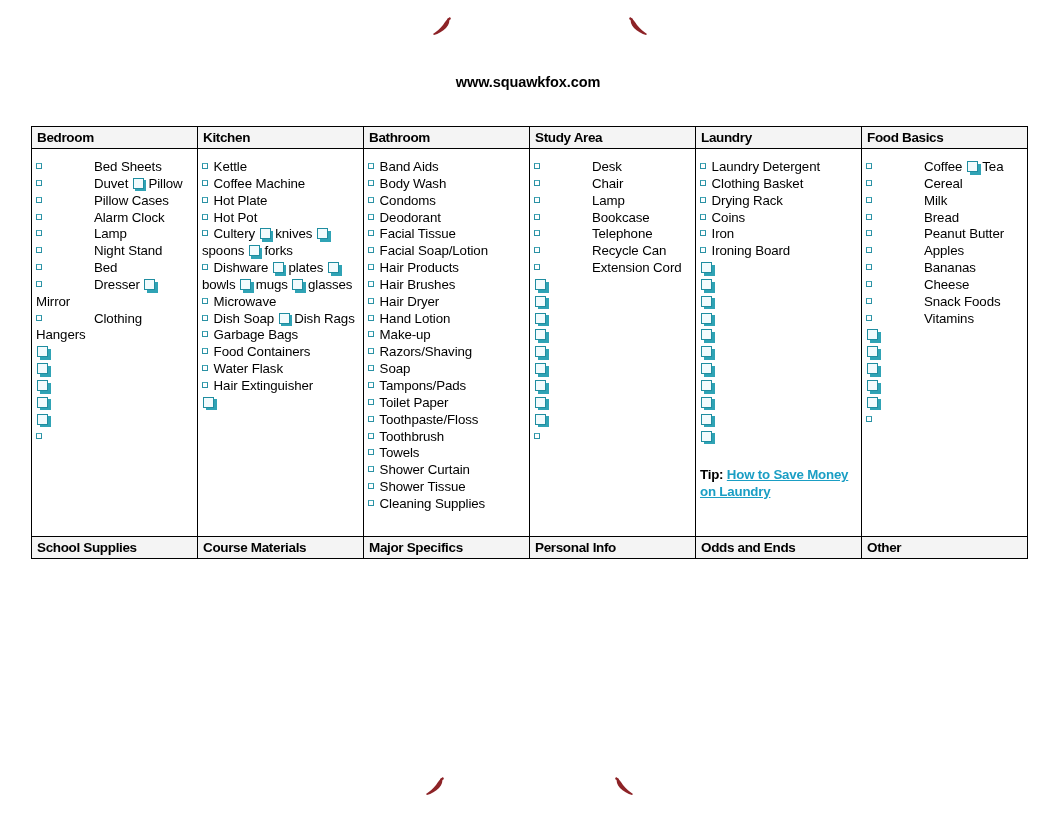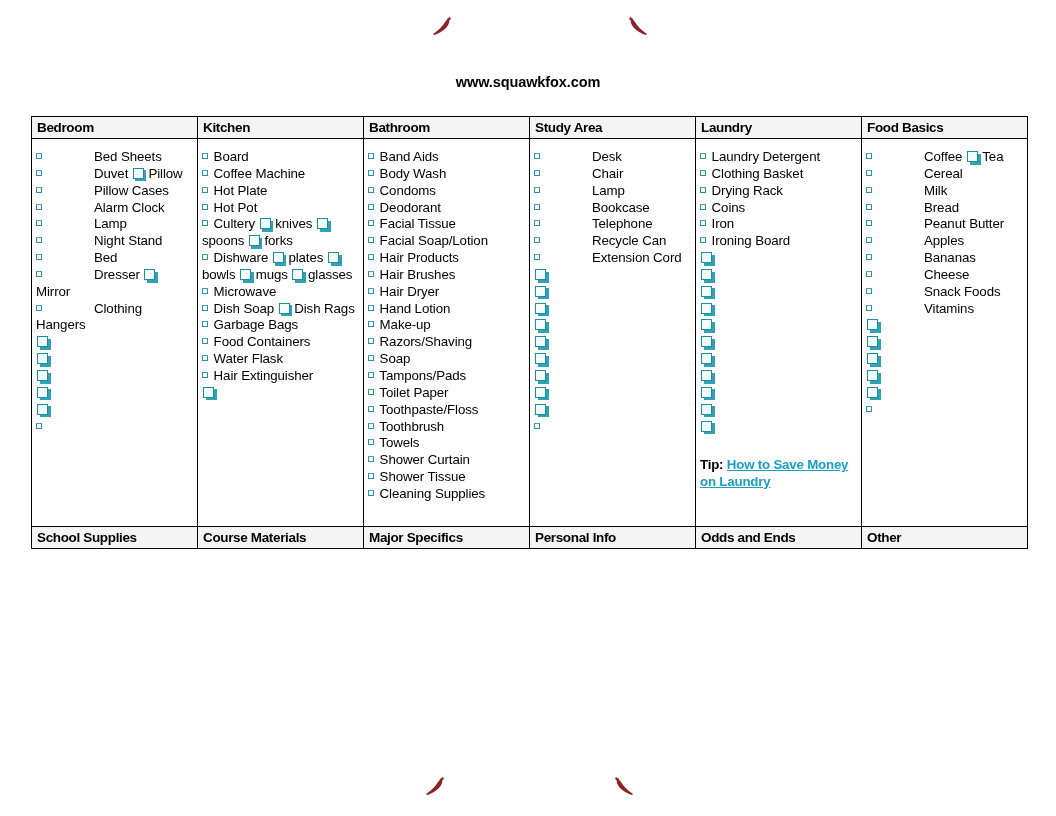--- a/index.html
+++ b/index.html
@@ -48,21 +48,21 @@
     font-weight: bold;
     color: #000000;
     letter-spacing: -0.4px;
     white-space: nowrap;
   }
 
   
   .checklist-table {
     position: absolute;
     left: 31px;
-    top: 116px;
+    top: 126px;
     width: 996px;
     border-collapse: collapse;
     table-layout: fixed;
     padding-left: 16px;
   }
   .checklist-table td {
     border: 1.5px solid #000000;
     vertical-align: top;
     padding: 0;
   }
@@ -206,21 +206,21 @@
               <div class="row"><span class="cbx-wrap"><span class="cbx"></span></span></div>
               <div class="row"><span class="cbx-wrap"><span class="cbx"></span></span></div>
               <div class="row"><span class="cbx-wrap"><span class="cbx"></span></span></div>
               <div class="row"><span class="cbx-wrap"><span class="cbx"></span></span></div>
               <div class="row"><span class="cbx-wrap"><span class="cbx"></span></span></div>
               <div class="row"><span class="bul"></span></div>
             </div>
           </td>
           <td class="body-cell">
             <div class="item-list">
-              <div class="row"><span class="bul"></span> <span>Board</span></div>
+              <div class="row"><span class="bul"></span> <span>Kettle</span></div>
               <div class="row"><span class="bul"></span> <span>Coffee Machine</span></div>
               <div class="row"><span class="bul"></span> <span>Hot Plate</span></div>
               <div class="row"><span class="bul"></span> <span>Hot Pot</span></div>
               <div class="row"><span class="bul"></span> <span>Cultery </span><span class="cbx-wrap"><span class="cbx"></span></span><span> knives </span><span class="cbx-wrap"><span class="cbx"></span></span><span> spoons </span><span class="cbx-wrap"><span class="cbx"></span></span><span> forks</span></div>
               <div class="row"><span class="bul"></span> <span>Dishware </span><span class="cbx-wrap"><span class="cbx"></span></span><span> plates </span><span class="cbx-wrap"><span class="cbx"></span></span><span> bowls </span><span class="cbx-wrap"><span class="cbx"></span></span><span> mugs </span><span class="cbx-wrap"><span class="cbx"></span></span><span> glasses</span></div>
               <div class="row"><span class="bul"></span> <span>Microwave</span></div>
               <div class="row"><span class="bul"></span> <span>Dish Soap </span><span class="cbx-wrap"><span class="cbx"></span></span><span> Dish Rags</span></div>
               <div class="row"><span class="bul"></span> <span>Garbage Bags</span></div>
               <div class="row"><span class="bul"></span> <span>Food Containers</span></div>
               <div class="row"><span class="bul"></span> <span>Water Flask</span></div>

